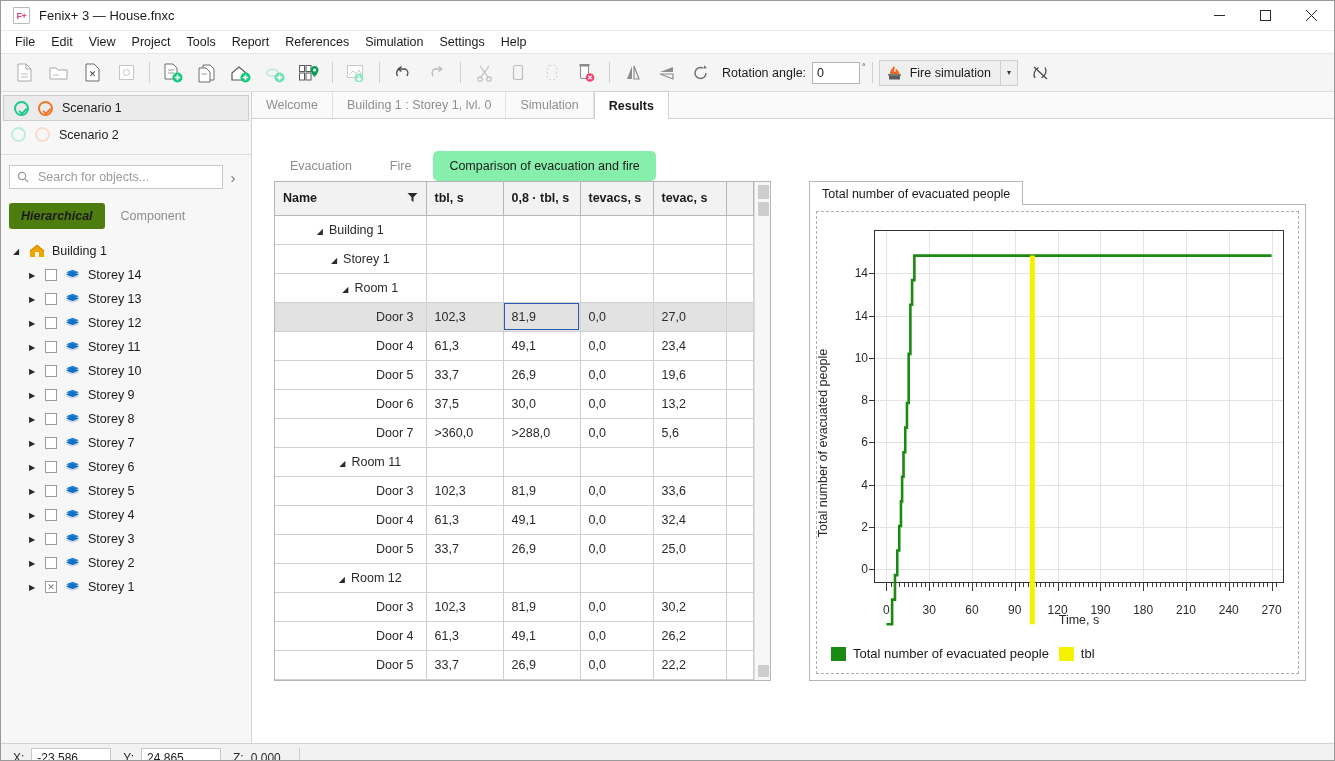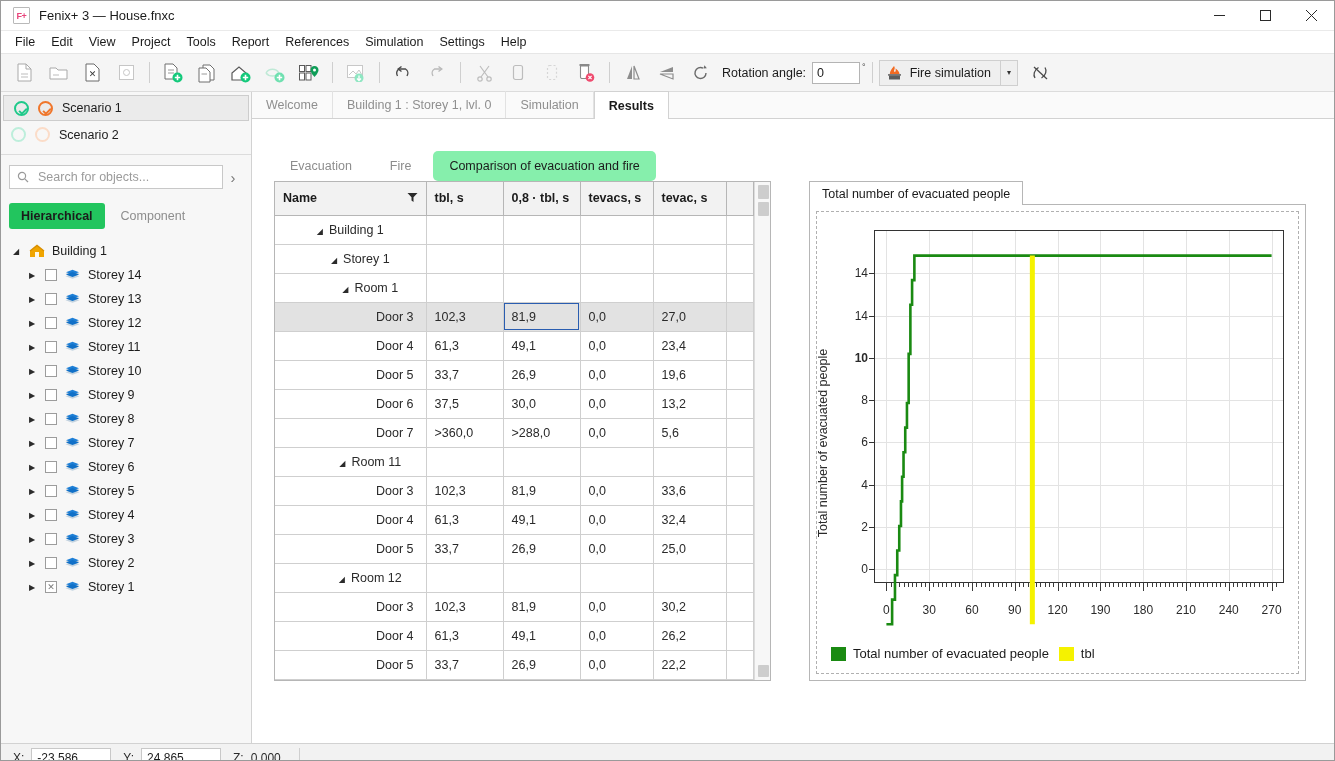--- a/index.html
+++ b/index.html
@@ -57,21 +57,21 @@
   .panel-div { height:1px; background:#dcdcdc; }
 
   #searchwrap { height:44px; display:flex; align-items:center; padding:0 8px; }
   .search-box { flex:1; height:24px; border:1px solid #c8c8c8; background:#fff; display:flex; align-items:center; gap:7px; padding:0 7px; }
   .search-box input { border:none; outline:none; flex:1; font-size:12.5px; color:#1b1b1b; font-family:"Liberation Sans", sans-serif; background:transparent; }
   .search-box input::placeholder { color:#9b9b9b; }
   .chev-right { width:20px; text-align:center; color:#777; font-size:15px; }
 
   #modetabs { height:34px; display:flex; align-items:center; padding-left:8px; gap:4px; }
   .mode-tab { padding:6px 12px; font-size:12.5px; color:#8d8d8d; border-radius:3px; }
-  .mode-tab.active { background:#22c55e; color:#1b1b1b; font-weight:bold; }
+  .mode-tab.active { background:#4d7c0f; color:#1b1b1b; font-weight:bold;font-style:italic; }
 
   #tree { flex:1; overflow:hidden; padding-top:6px; }
   .tree-row { height:24px; display:flex; align-items:center; font-size:12.5px; gap:7px; }
   .tw-arrow { width:12px; text-align:center; font-size:8px; color:#2b2b2b; }
   .tw-arrow.open { color:#2b2b2b; }
   .tcheck { width:12px; height:12px; border:1px solid #9c9c9c; background:#fff; display:inline-flex; align-items:center; justify-content:center; font-size:9px; color:#7b7b7b; }
   .home-icon { width:16px; height:14px; position:relative; }
   .layer-icon { width:17px; height:13px; position:relative; }
 
   
@@ -749,21 +749,21 @@
                     <div class="ytick-lab" style="top: 96.3855%;">0</div>
                     <div class="ytick-mark" style="top: 84.3373%;"></div>
                     <div class="ytick-lab" style="top: 84.3373%;">2</div>
                     <div class="ytick-mark" style="top: 72.2892%;"></div>
                     <div class="ytick-lab" style="top: 72.2892%;">4</div>
                     <div class="ytick-mark" style="top: 60.241%;"></div>
                     <div class="ytick-lab" style="top: 60.241%;">6</div>
                     <div class="ytick-mark" style="top: 48.1928%;"></div>
                     <div class="ytick-lab" style="top: 48.1928%;">8</div>
                     <div class="ytick-mark" style="top: 36.1446%;"></div>
-                    <div class="ytick-lab" style="top: 36.1446%; font-weight: bold;">10</div>
+                    <div class="ytick-lab" style="top: 36.1446%;">10</div>
                     <div class="ytick-mark" style="top: 24.0964%;"></div>
                     <div class="ytick-lab" style="top: 24.0964%;">14</div>
                     <div class="ytick-mark" style="top: 12.0482%;"></div>
                     <div class="ytick-lab" style="top: 12.0482%;">14</div>
                   </div>
                 <div class="xruler" id="xruler">
                     <div class="xr-tick" style="left: 2.7972%; height: 9px;"></div>
                     <div class="xr-tick" style="left: 3.84615%; height: 5px;"></div>
                     <div class="xr-tick" style="left: 4.8951%; height: 5px;"></div>
                     <div class="xr-tick" style="left: 5.94406%; height: 5px;"></div>
@@ -866,20 +866,21 @@
                     <div class="xtick-lab" style="left: 65.7343%;">180</div>
                     <div class="xtick-lab" style="left: 76.2238%;">210</div>
                     <div class="xtick-lab" style="left: 86.7133%;">240</div>
                     <div class="xtick-lab" style="left: 97.2028%;">270</div>
                   </div>
                 <svg class="series" id="series-svg" viewBox="0 0 100 100" preserveAspectRatio="none">
                     <path d="M2.797202797202797 96.3855421686747 L4.195804195804196 96.3855421686747 L4.195804195804196 90.36144578313254 L4.895104895104895 90.36144578313254 L4.895104895104895 84.33734939759037 L5.454545454545454 84.33734939759037 L5.454545454545454 78.3132530120482 L5.944055944055944 78.3132530120482 L5.944055944055944 72.28915662650604 L6.363636363636363 72.28915662650604 L6.363636363636363 66.26506024096386 L6.643356643356643 66.26506024096386 L6.643356643356643 60.24096385542169 L6.993006993006993 60.24096385542169 L6.993006993006993 54.216867469879524 L7.4125874125874125 54.216867469879524 L7.4125874125874125 48.19277108433736 L7.832167832167832 48.19277108433736 L7.832167832167832 42.168674698795186 L8.251748251748252 42.168674698795186 L8.251748251748252 30.120481927710852 L8.671328671328672 30.120481927710852 L8.671328671328672 18.07228915662652 L9.090909090909092 18.07228915662652 L9.090909090909092 12.048192771084343 L9.65034965034965 12.048192771084343 L9.65034965034965 6.024096385542177 L10.13986013986014 6.024096385542177 L10.13986013986014 6.024096385542177 L97.2027972027972 6.024096385542177 " fill="none" stroke="#1a8a12" stroke-linejoin="miter" vector-effect="non-scaling-stroke" style="stroke-width: 2.6px;"></path>
                     <line x1="38.56643356643357" x2="38.56643356643357" y1="96.3855421686747" y2="6.024096385542177" stroke="#f5f200" stroke-width="0.85" vector-effect="non-scaling-stroke" style="stroke-width: 5px;"></line>
                   </svg>
               </div>
+              <div class="xlabel">Time, s</div>
               <div class="legend">
                 <div class="lg-item">
                   <span class="lg-swatch" id="lg-sw-0" style="background: rgb(26, 138, 18);"></span>
                   <span>Total number of evacuated people</span>
                 </div>
                 <div class="lg-item">
                   <span class="lg-swatch" id="lg-sw-1" style="background: rgb(245, 242, 0);"></span>
                   <span>tbl</span>
                 </div>
               </div>

